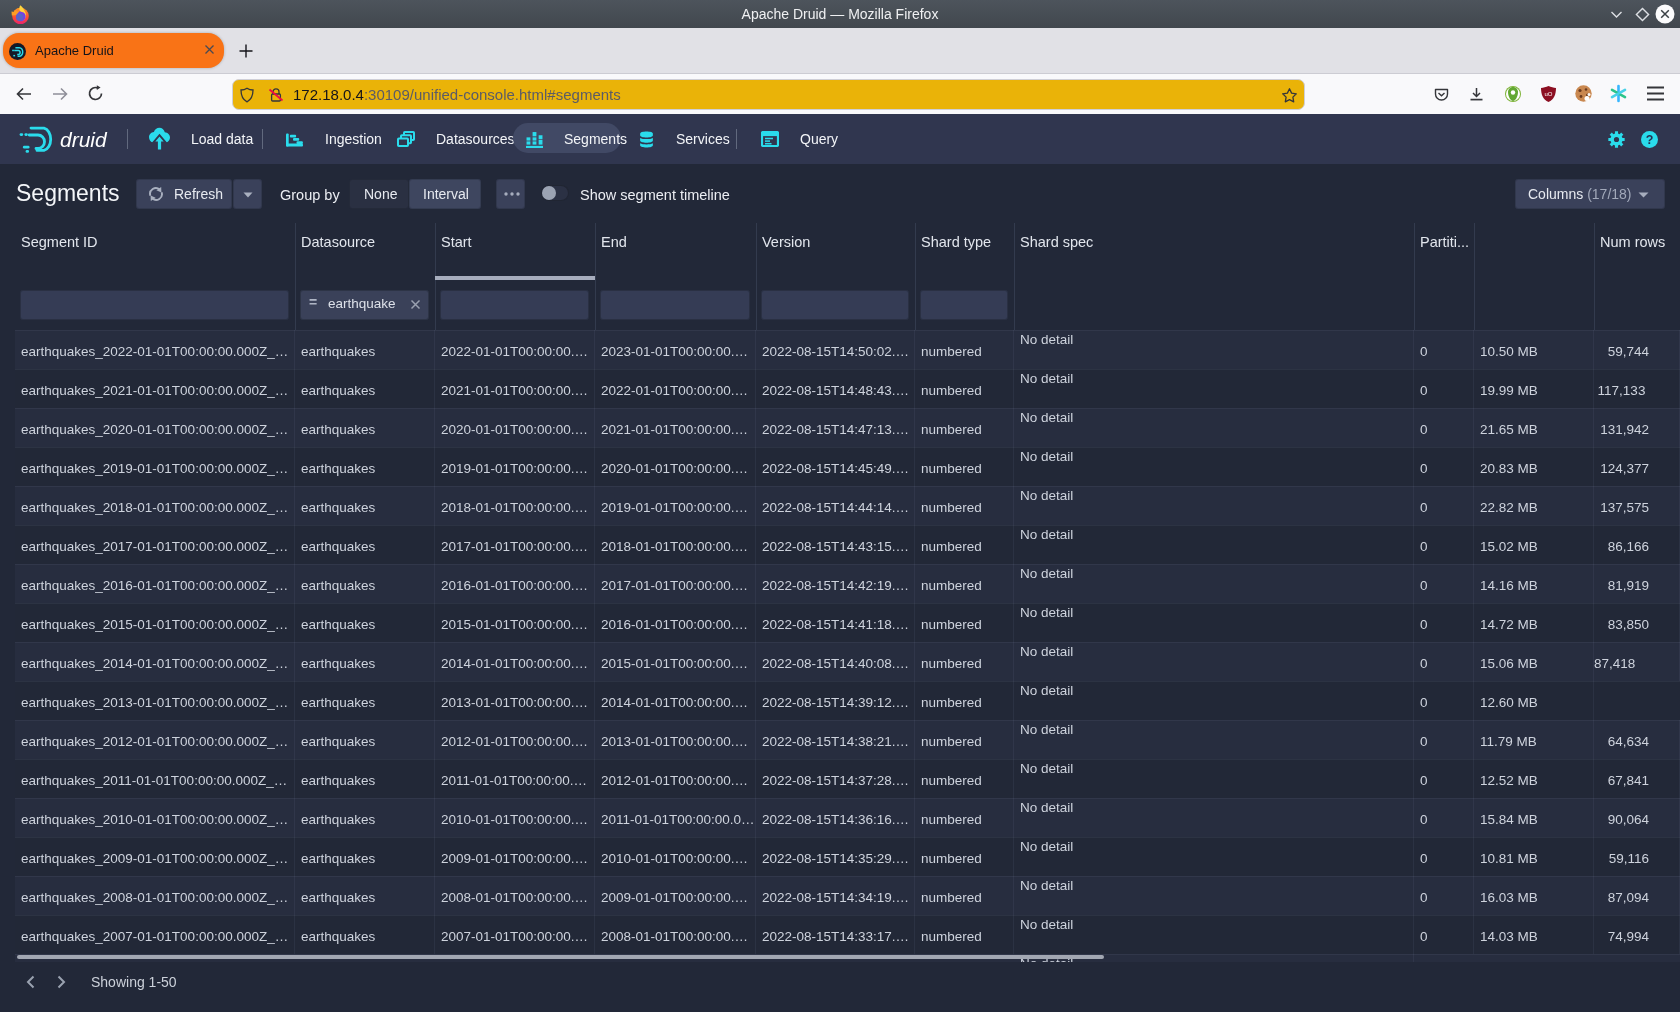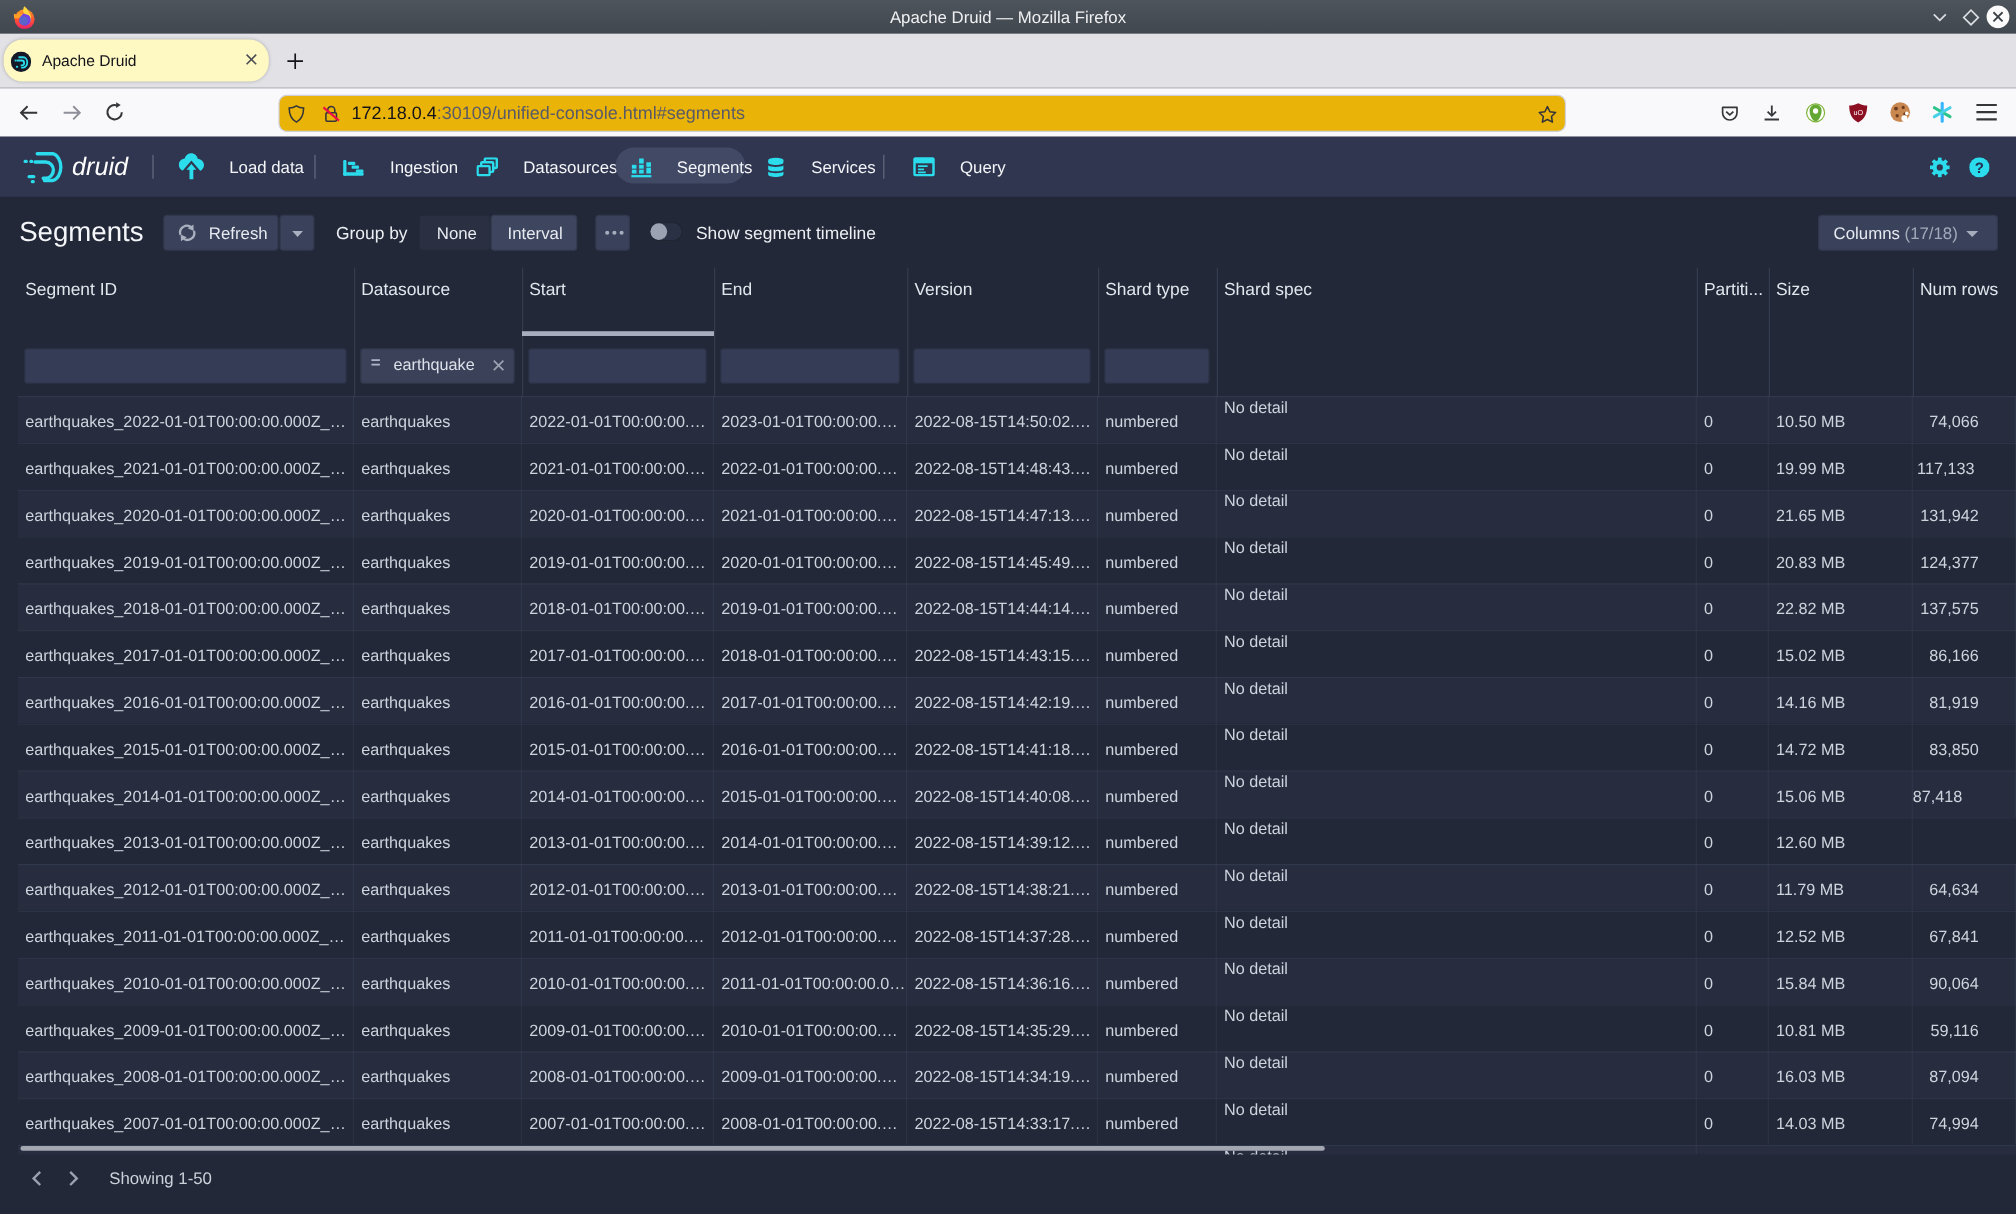--- a/index.html
+++ b/index.html
@@ -4,21 +4,21 @@
 <style>
 * { margin:0; padding:0; box-sizing:border-box; }
 html,body { width:1680px; height:1012px; overflow:hidden; font-family:"Liberation Sans", sans-serif; }
 body { background:#222838; position:relative; }
 .abs { position:absolute; }
 
 
 #titlebar { left:0; top:0; width:1680px; height:28px; background:linear-gradient(#4d545c,#41474e); }
 #titlebar .title { width:100%; text-align:center; color:#eff0f2; font-size:14px; line-height:28px; }
 #tabstrip { left:0; top:28px; width:1680px; height:45px; background:#e1e1e6; }
-#tab { left:3px; top:5px; width:221px; height:35px; background:#fef9c3; border-radius:16px; box-shadow:0 0 3px rgba(0,0,0,.25);text-align:right; }
+#tab { left:3px; top:5px; width:221px; height:35px; background:#f97316; border-radius:16px; box-shadow:0 0 3px rgba(0,0,0,.25);text-align:right; }
 #tab .ttl { position:absolute; left:32px; top:0; line-height:35px; font-size:13px; color:#15141a; }
 #tabclose { left:199px; top:9px; width:15px; height:15px; color:#4a4a52; font-size:15px; line-height:15px; }
 #newtab { left:238px; top:15px; width:16px; height:16px; color:#15141a; }
 #urlrow { left:0; top:73px; width:1680px; height:41px; background:#f9f9fb; border-top:1px solid #ccccd3; }
 #urlfield { left:232px; top:4.5px; width:1073px; height:31px; background:#eab308; border:1px solid #cfcfd7; border-radius:7px; }
 .urltext { position:absolute; left:60px; top:0; line-height:30px; font-size:15px; color:#15141a; white-space:nowrap; }
 .urltext .gray { color:#5b5b66; }
 
 
 #console { left:0; top:114px; width:1680px; height:898px; background:#222838; }
@@ -338,21 +338,20 @@
       <div class="hcell" style="left:580px;width:161px">End</div>
       <div class="colline" style="left:580px"></div>
       <div class="hcell" style="left:741px;width:159px">Version</div>
       <div class="colline" style="left:741px"></div>
       <div class="hcell" style="left:900px;width:99px">Shard type</div>
       <div class="colline" style="left:900px"></div>
       <div class="hcell" style="left:999px;width:400px">Shard spec</div>
       <div class="colline" style="left:999px"></div>
       <div class="hcell" style="left:1399px;width:60px">Partiti...</div>
       <div class="colline" style="left:1399px"></div>
-      <div class="hcell" style="left:1459px;width:120px">Size</div>
       <div class="colline" style="left:1459px"></div>
       <div class="hcell" style="left:1579px;width:86px">Num rows</div>
       <div class="colline" style="left:1579px"></div>
       <div id="sortline"></div>
       <div class="fcell" style="left:0px;width:280px">
         <div class="finput"></div>
       </div>
       <div class="fcell" style="left:280px;width:140px">
      <div class="finput" style="background:#3a4159">
        <span style="position:absolute;left:9px;top:5px;width:14px;height:14px;color:#aeb5c4;font-size:14px;font-weight:bold;line-height:14px">=</span>
@@ -377,21 +376,21 @@
       <div class="row odd" style="top:107px">
         <div class="cell" style="left:0px;width:280px">earthquakes_2022-01-01T00:00:00.000Z_2022-08-15T14:50:02.600Z</div>
         <div class="cell" style="left:280px;width:140px">earthquakes</div>
         <div class="cell" style="left:420px;width:160px">2022-01-01T00:00:00.000Z</div>
         <div class="cell" style="left:580px;width:161px">2023-01-01T00:00:00.000Z</div>
         <div class="cell" style="left:741px;width:159px">2022-08-15T14:50:02.600Z</div>
         <div class="cell" style="left:900px;width:99px">numbered</div>
         <div class="cell top" style="left:999px;width:400px">No detail</div>
         <div class="cell" style="left:1399px;width:60px">0</div>
         <div class="cell" style="left:1459px;width:120px">10.50 MB</div>
-        <div class="cell" style="left:1579px;width:86px;text-align:right;padding-right:30px;padding-left:0">74,066</div>
+        <div class="cell" style="left:1579px;width:86px;text-align:right;padding-right:30px;padding-left:0">59,744</div>
       </div>
       <div class="row even" style="top:146px">
         <div class="cell" style="left:0px;width:280px">earthquakes_2021-01-01T00:00:00.000Z_2022-08-15T14:48:43.000Z</div>
         <div class="cell" style="left:280px;width:140px">earthquakes</div>
         <div class="cell" style="left:420px;width:160px">2021-01-01T00:00:00.000Z</div>
         <div class="cell" style="left:580px;width:161px">2022-01-01T00:00:00.000Z</div>
         <div class="cell" style="left:741px;width:159px">2022-08-15T14:48:43.000Z</div>
         <div class="cell" style="left:900px;width:99px">numbered</div>
         <div class="cell top" style="left:999px;width:400px">No detail</div>
         <div class="cell" style="left:1399px;width:60px">0</div>

